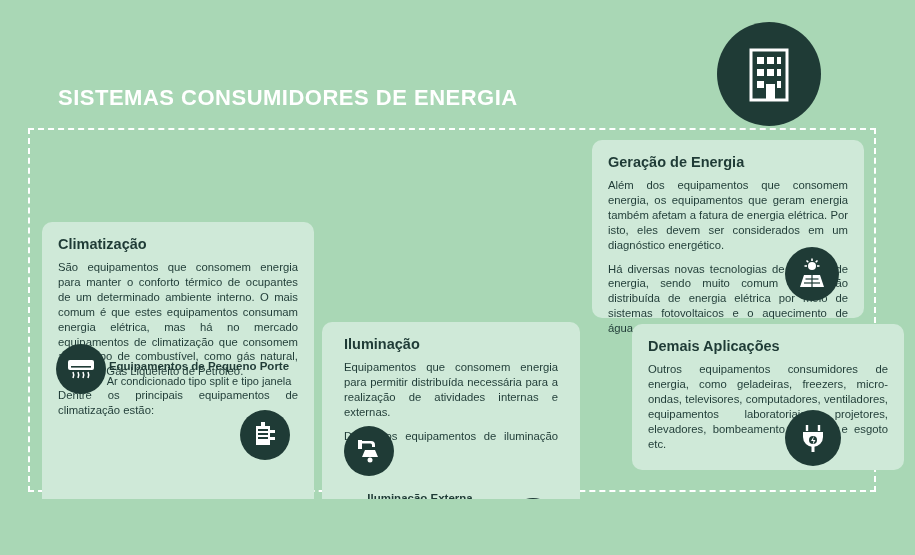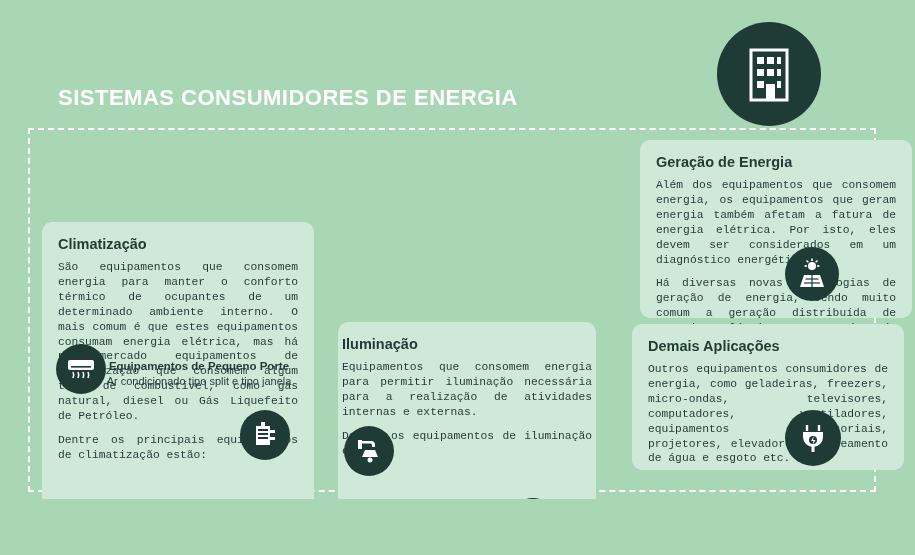--- a/index.html
+++ b/index.html
@@ -65,27 +65,26 @@
     font-size: 14.5px;
     font-weight: bold;
     color: #1f3b36;
   }
   .card p {
     margin: 0 0 9px 0;
     font-size: 11.3px;
     line-height: 1.32;
     color: #1f3b36;
     text-align: justify;
-    font-family: Liberation Mono, monospace;
   }
   .card p:last-of-type { margin-bottom: 0; }
 
   #card-climatizacao { left: 42px; top: 182px; width: 272px; height: 288px; padding: 14px 16px; margin-top: 40px; }
-  #card-iluminacao  { left: 338px; top: 322px; width: 258px; height: 233px; padding: 14px 4px; }
-  #card-geracao     { left: 592px; top: 140px; width: 272px; height: 178px; padding: 14px 16px; margin-left: 48px; }
+  #card-iluminacao  { left: 322px; top: 322px; width: 258px; height: 233px; padding: 14px 22px; }
+  #card-geracao     { left: 592px; top: 140px; width: 272px; height: 178px; padding: 14px 16px; }
   #card-demais      { left: 592px; top: 324px; width: 272px; height: 146px; padding: 14px 16px; margin-left: 40px; }
 
   
   .sub {
     position: relative;
   }
   .sub-title {
     font-size: 11.5px;
     font-weight: bold;
     color: #1f3b36;
@@ -207,34 +206,35 @@
       <rect x="6" y="12" width="10" height="2" fill="#1f3b36"></rect>
       <rect x="6" y="16" width="10" height="2" fill="#1f3b36"></rect>
       <rect x="18" y="9" width="5" height="3" fill="#ffffff"></rect>
       <rect x="18" y="16" width="5" height="3" fill="#ffffff"></rect>
       <rect x="9" y="1" width="4" height="4" fill="#ffffff"></rect>
     </svg>
   </div>
 
   <div class="card" id="card-iluminacao">
     <h2>Iluminação</h2>
-    <p>Equipamentos que consomem energia para permitir iluminação necessária para a realização de atividades internas e externas.</p>
+    <p>Equipamentos que consomem energia para permitir distribuída necessária para a realização de atividades internas e externas.</p>
     <p>Dentre os equipamentos de iluminação estão:</p>
   </div>
 
   <div class="icon-circle" id="icon-lamp">
     <svg width="28" height="28" viewBox="0 0 28 28">
       <path d="M6 4 h10 a4 4 0 0 1 4 4 v2 h-3 v-2 a1.5 1.5 0 0 0 -1.5 -1.5 h-9.5z" fill="#ffffff"></path>
       <rect x="3" y="3" width="4" height="9" fill="#ffffff"></rect>
       <path d="M10 13 h10 l3 7 h-16z" fill="#ffffff"></path>
       <circle cx="15" cy="23" r="2.5" fill="#ffffff"></circle>
     </svg>
   </div>
 
   <div class="sub" id="sub-externa">
+    <div class="sub-title">Iluminação Externa</div>
   </div>
   <div class="icon-circle" id="icon-post">
     <svg width="26" height="30" viewBox="0 0 26 30">
       <path d="M4 3 h9 a6 6 0 0 1 6 6 h-3 a3 3 0 0 0 -3 -3 h-9z" fill="#ffffff"></path>
       <path d="M2 2 h6 l2 6 h-10z" fill="#ffffff"></path>
       <rect x="16" y="9" width="3" height="19" fill="#ffffff"></rect>
       <rect x="12" y="26" width="11" height="3" fill="#ffffff"></rect>
     </svg>
   </div>
 

